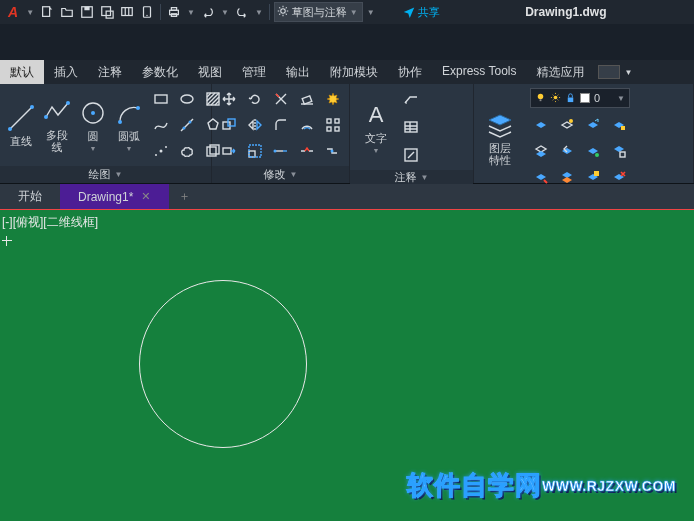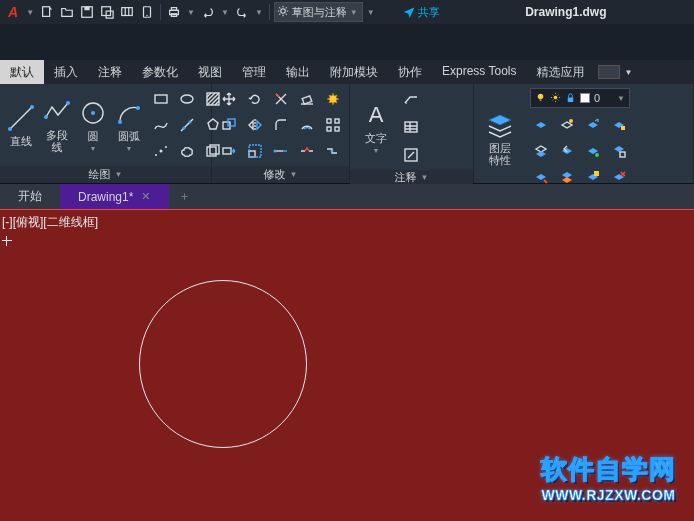--- a/index.html
+++ b/index.html
@@ -75,30 +75,30 @@
   .layer-grid svg{width:16px;height:16px;}
 
   
   .doctabs{height:26px;background:#2e3742;display:flex;align-items:center;font-size:12px;color:var(--text-light);border-bottom:1px solid #ef4444;}
   .doctab{padding:0 18px;height:100%;display:flex;align-items:center;gap:8px;cursor:pointer;}
   .doctab.active{background:#4c1d95;}
   .doctab .close{color:#888;font-size:11px;}
   .doctab.add{padding:0 10px;color:#888;}
 
   
-  .canvas{flex:1;position:relative;background:#7f1d1d;overflow:hidden;}
+  .canvas{flex:1;position:relative;background:#15803d;overflow:hidden;}
   .vp-label{position:absolute;top:4px;left:2px;color:#e8e8e8;font-size:12px;}
   .crosshair{position:absolute;top:26px;left:2px;width:10px;height:10px;}
   .crosshair::before,.crosshair::after{content:"";position:absolute;background:#e8e8e8;}
   .crosshair::before{left:0;top:4px;width:10px;height:1px;}
   .crosshair::after{left:4px;top:0;width:1px;height:10px;}
   .circle{position:absolute;border:1px solid #e8e8e8;border-radius:50%;}
 
   
-  .watermark{position:absolute;right:18px;bottom:18px;display:flex;flex-direction:column;align-items:center;text-shadow:0 0 4px #2aa0ff,2px 2px 0 #114;text-align:center;}
+  .watermark{position:absolute;right:18px;bottom:18px;display:flex;flex-direction:row;align-items:center;text-shadow:0 0 4px #2aa0ff,2px 2px 0 #114;text-align:center;}
   .watermark .cn{font-size:26px;font-weight:bold;color:#fff;-webkit-text-stroke:1px #2aa0ff;letter-spacing:1px;}
   .watermark .url{font-size:14px;font-weight:bold;color:#fff;-webkit-text-stroke:0.5px #2aa0ff;letter-spacing:0.5px;}
 
   .stroke-light{stroke:#d8dde2;fill:none;stroke-width:1.4;}
   .stroke-blue{stroke:#4aa8ff;fill:none;stroke-width:1.4;}
   .fill-light{fill:#d8dde2;}
   .dot-blue{fill:#4aa8ff;}
   .stroke-red{stroke:#ff4433;fill:none;stroke-width:1.4;}
 </style>
 </head>

